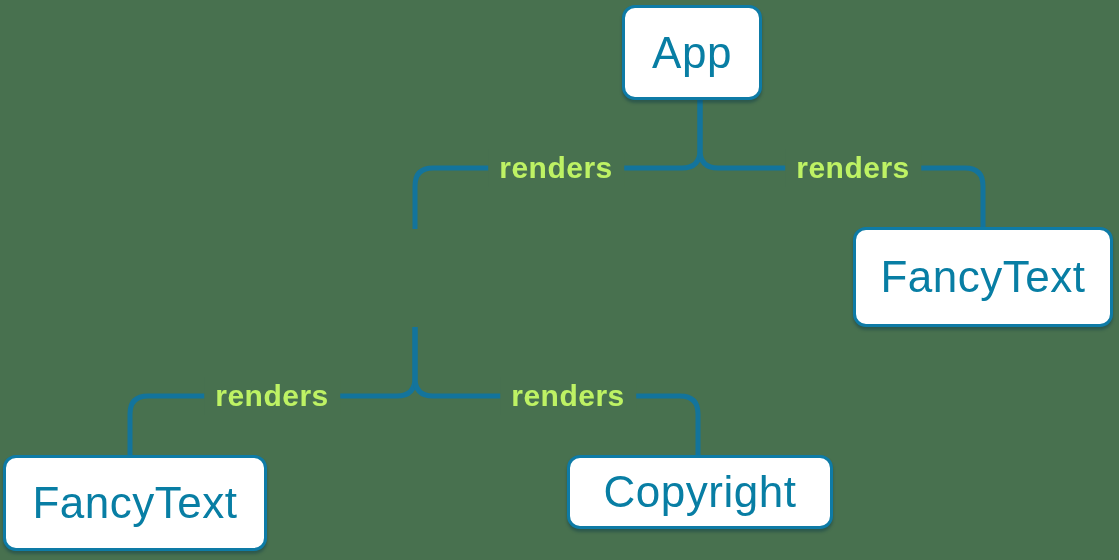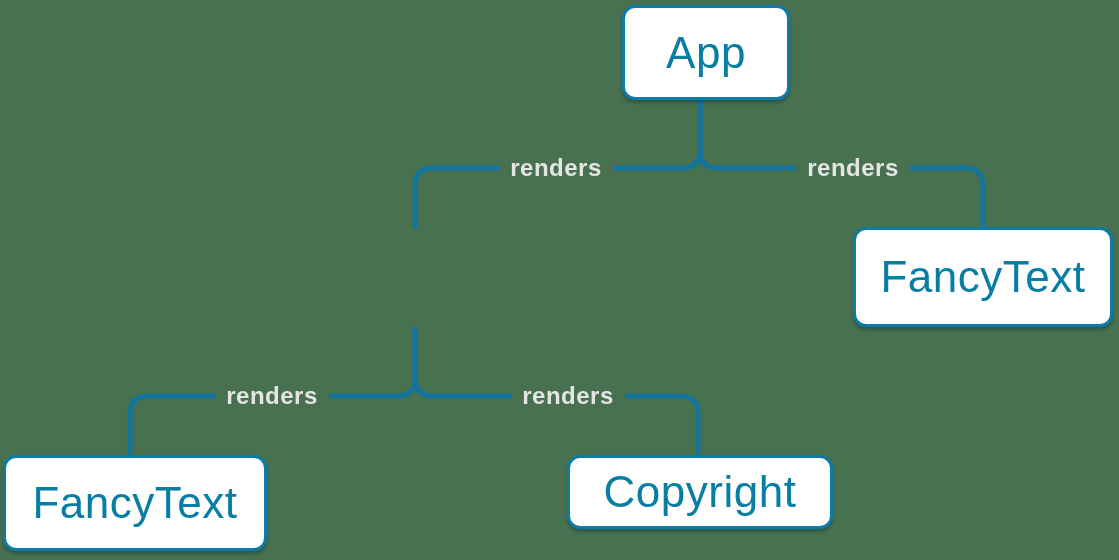--- a/index.html
+++ b/index.html
@@ -42,30 +42,30 @@
     color: #087ea4;
     font-size: 44px;
     font-weight: 500;
     letter-spacing: 0.5px;
     white-space: nowrap;
   }
   .edge-label {
     position: absolute;
     transform: translate(-50%, -50%);
     background: #48714f;
-    color: #e5e5e5;
-    font-size: 24px;
+    color: #bef264;
+    font-size: 30px;
     font-weight: 700;
     letter-spacing: 0.5px;
     line-height: 1;
     padding: 4px 11px;
     white-space: nowrap;
   }
   
-  .node-app                   { left: 622px; top: 5px;   width: 168px; height: 95px; }
+  .node-app                   { left: 622px; top: 5px;   width: 140px; height: 95px; }
   .node-inspiration-generator { left: 197px; top: 229px; width: 460px; height: 98px; }
   .node-fancy-text-right      { left: 853px; top: 227px; width: 260px; height: 100px; }
   .node-fancy-text-left       { left: 3px;   top: 455px; width: 264px; height: 96px; }
   .node-copyright             { left: 567px; top: 455px; width: 266px; height: 74px; }
   
   .edge-label-0 { left: 556px; top: 168px; }
   .edge-label-1 { left: 853px; top: 168px; }
   .edge-label-2 { left: 272px; top: 396px; }
   .edge-label-3 { left: 568px; top: 396px; }
 </style>

